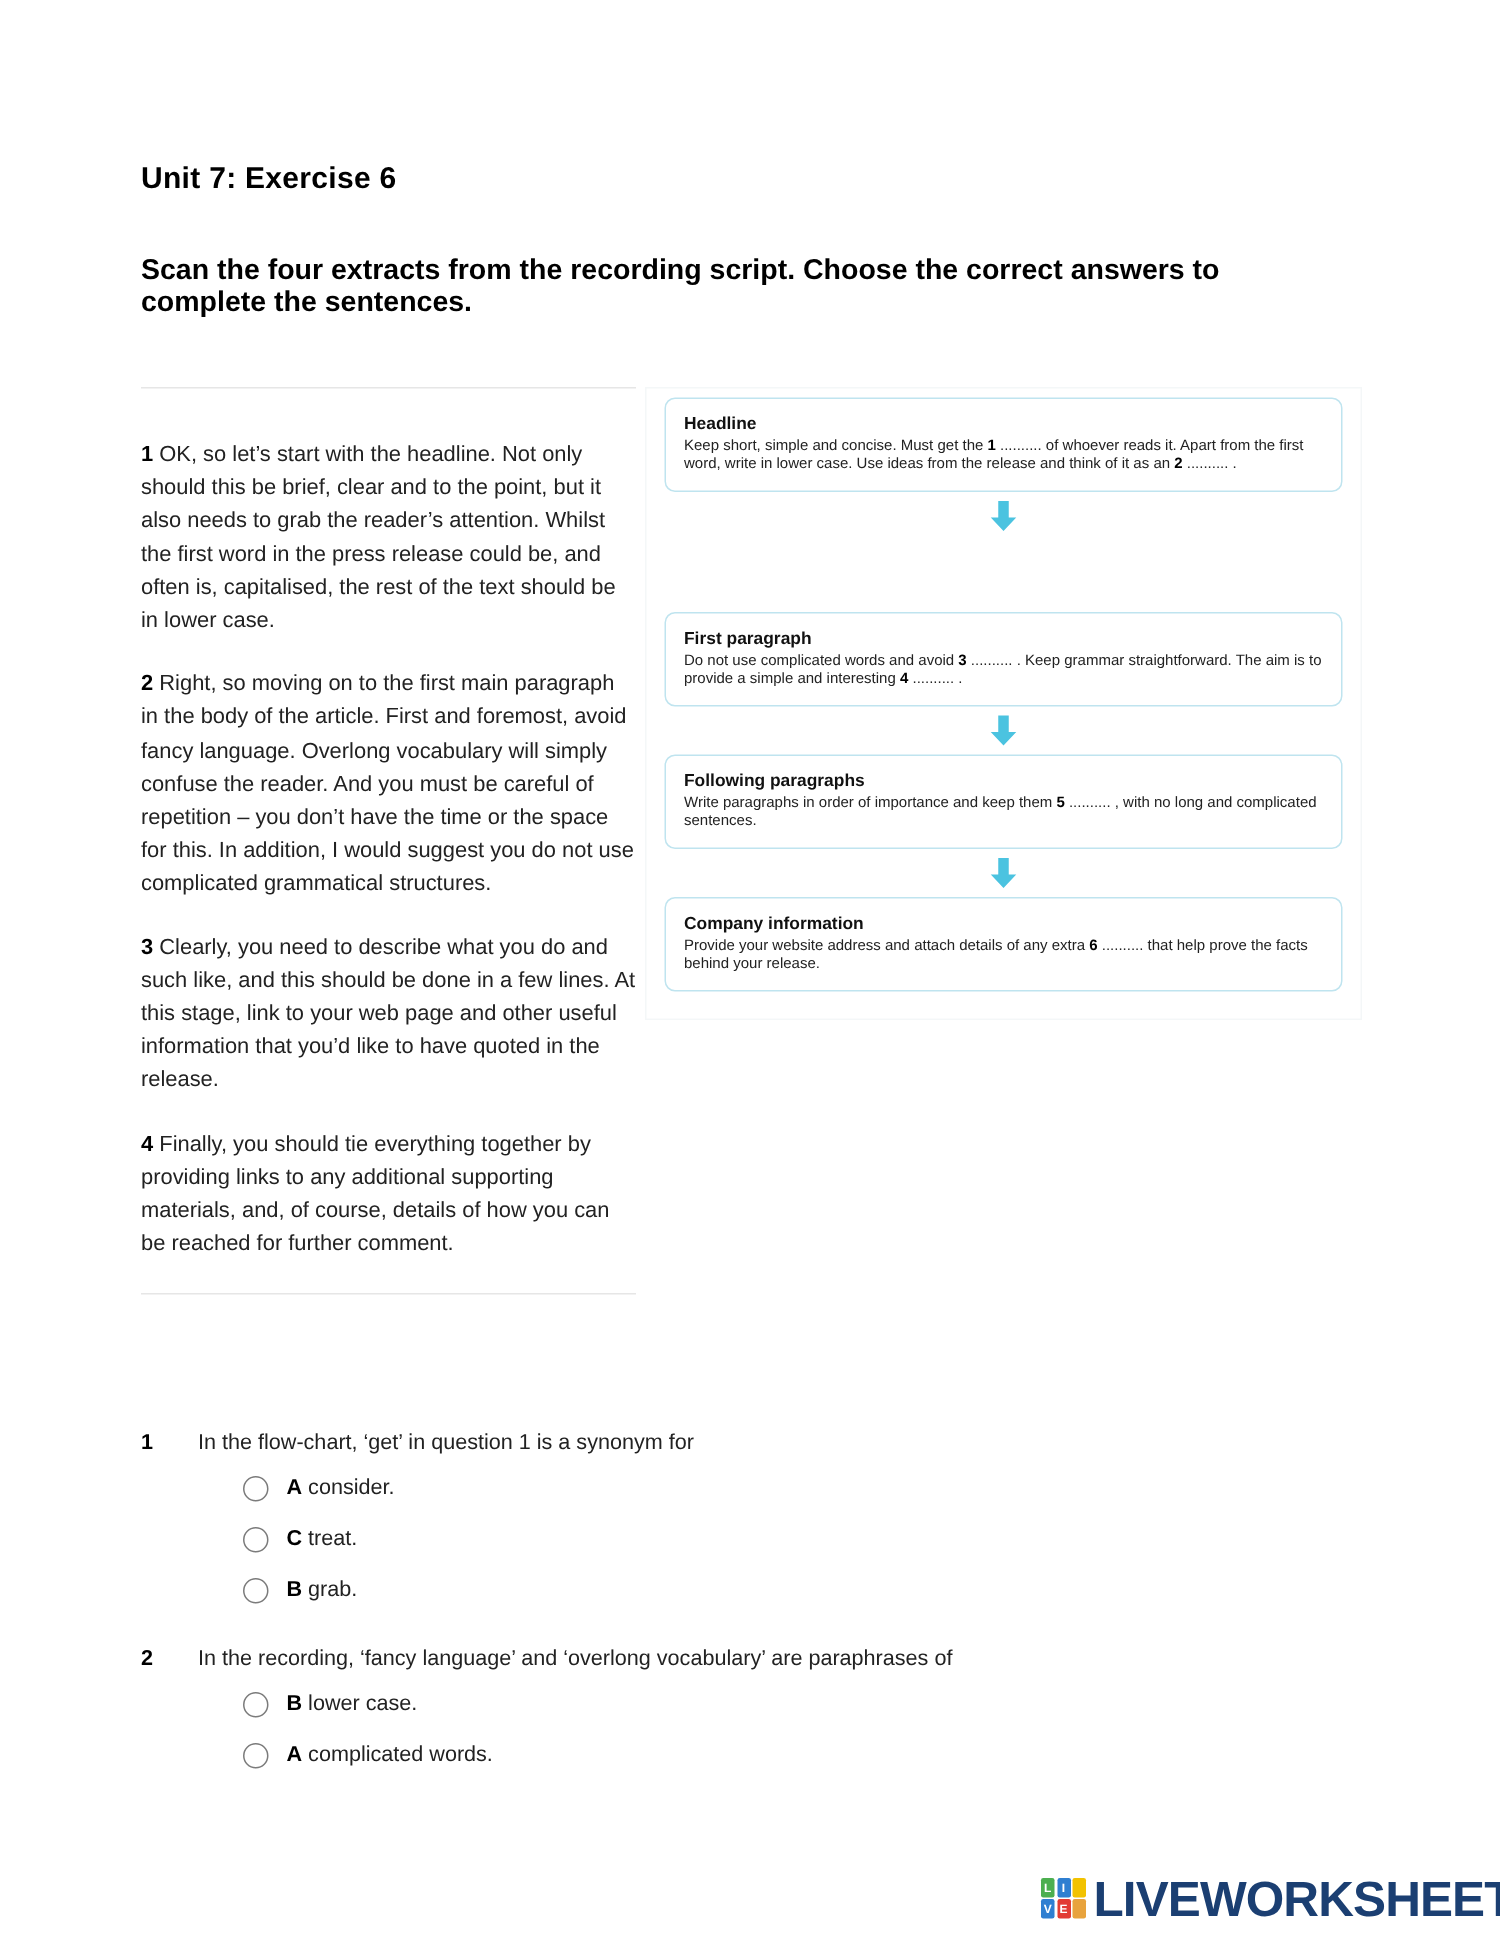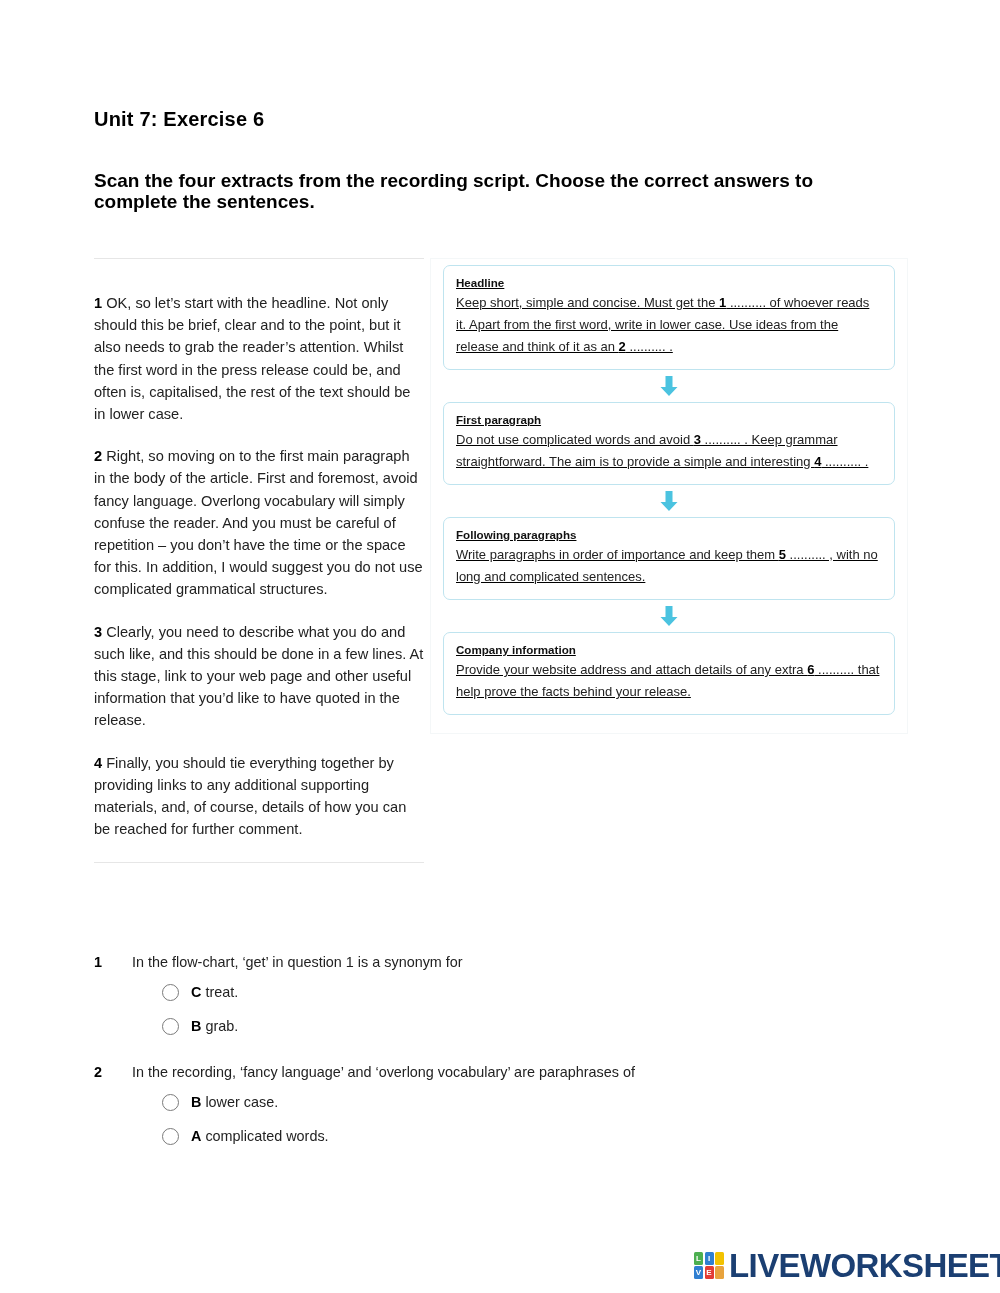--- a/index.html
+++ b/index.html
@@ -77,41 +77,40 @@
   
   .flow-wrap {
     position: absolute;
     left: 430px;
     top: 258px;
     width: 478px;
     padding: 6px 8px 18px 8px;
     box-sizing: border-box;
     border: 1px solid #f4f7f8;
     background: #ffffff;
-    text-decoration: underline;
   }
   .flow-box {
     border: 1px solid #bfe4ef;
     border-radius: 7px;
     background: #ffffff;
     padding: 9px 12px 11px 12px;
     box-sizing: border-box;
     width: 452px;
     margin: 0 auto;
   }
   .flow-title {
     font-size: 11.6px;
     font-weight: bold;
     color: #111111;
     line-height: 15px;
     margin-bottom: 2px;
   }
   .flow-text {
-    font-size: 13px;
-    line-height: 22px;
+    font-size: 10px;
+    line-height: 12px;
     color: #222222;
   }
   .flow-text b { font-weight: bold; color: #000; }
   .arrow-row {
     display: flex;
     justify-content: center;
     align-items: center;
     height: 32px;
   }
   .arrow {
@@ -249,21 +248,21 @@
         <span>Keep short, simple and concise. Must get the </span><b>1</b><span> .......... of whoever reads it. Apart from the first word, write in lower case. Use ideas from the release and think of it as an </span><b>2</b><span> .......... .</span>
       </div>
     </div>
 
     <div class="arrow-row">
       <svg class="arrow" viewBox="0 0 22 22">
         <polygon points="7.5,1 14.5,1 14.5,12 19.5,12 11,21 2.5,12 7.5,12" fill="#4bc3e0"></polygon>
       </svg>
     </div>
 
-    <div class="flow-box" style="border-color: rgb(191, 228, 239);">
+    <div class="flow-box" style="border-color: rgb(191, 228, 239); margin-top: 48px;">
       <div class="flow-title">First paragraph</div>
       <div class="flow-text">
         <span>Do not use complicated words and avoid </span><b>3</b><span> .......... . Keep grammar straightforward. The aim is to provide a simple and interesting </span><b>4</b><span> .......... .</span>
       </div>
     </div>
 
     <div class="arrow-row">
       <svg class="arrow" viewBox="0 0 22 22">
         <polygon points="7.5,1 14.5,1 14.5,12 19.5,12 11,21 2.5,12 7.5,12" fill="#4bc3e0"></polygon>
       </svg>
@@ -292,20 +291,24 @@
   </div>
 
   <div class="questions">
 
     <div class="question">
       <div class="q-head">
         <span class="q-num">1</span>
         <span class="q-text">In the flow-chart, ‘get’ in question 1 is a synonym for</span>
       </div>
       <div class="options">
+        <div class="option">
+          <span class="radio"></span>
+          <span class="opt-label"><span class="opt-letter">A</span> <span>consider.</span></span>
+        </div>
         <div class="option">
           <span class="radio"></span>
           <span class="opt-label"><span class="opt-letter">C</span> <span>treat.</span></span>
         </div>
         <div class="option">
           <span class="radio"></span>
           <span class="opt-label"><span class="opt-letter">B</span> <span>grab.</span></span>
         </div>
       </div>
     </div>

